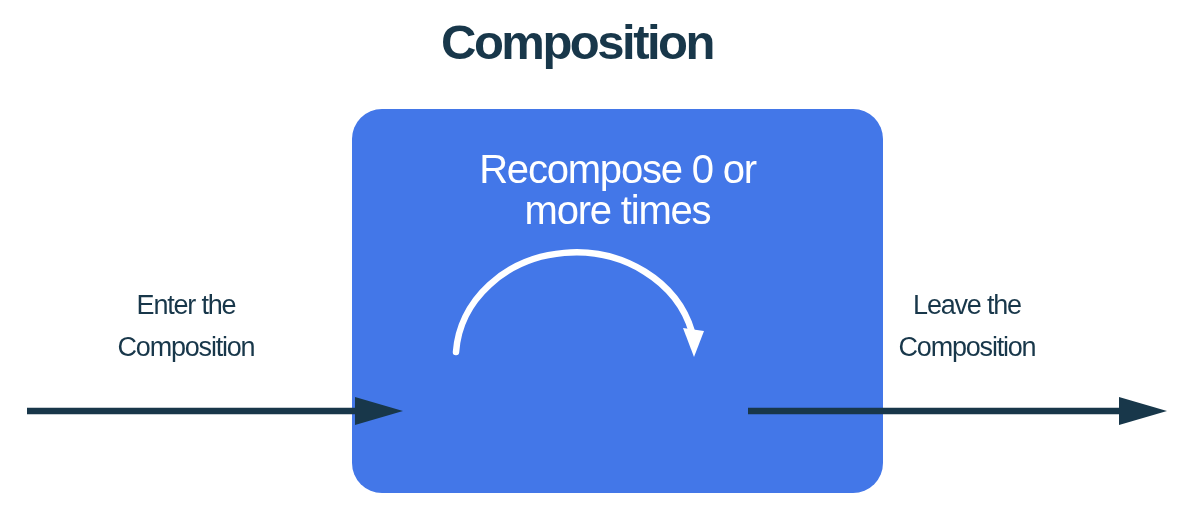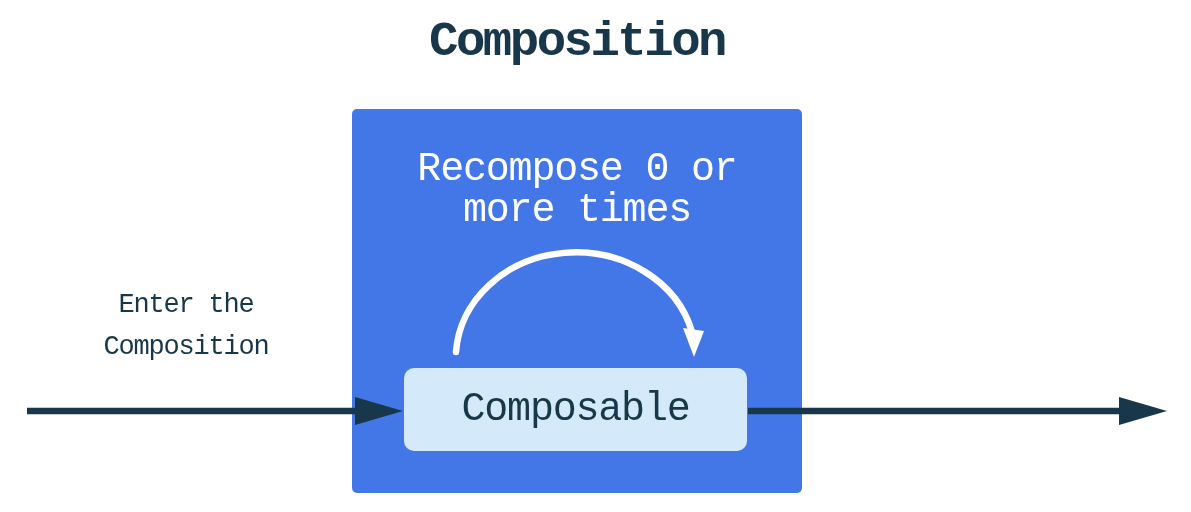--- a/index.html
+++ b/index.html
@@ -9,30 +9,30 @@
     --arc-white:#FFFFFF;
     --background:#FFFFFF;
   }
   *{margin:0;padding:0;box-sizing:border-box;}
   html,body{background:var(--background);}
   body{
     font-family:"Liberation Sans","DejaVu Sans",sans-serif;
     width:1191px;height:512px;overflow:hidden;
   }
   .stage{
-    position:relative;width:1191px;height:512px;background:var(--background);font-family:Liberation Mono, monospace;
+    position:relative;width:1191px;height:512px;background:var(--background);
   }
   .title{
     position:absolute;left:332px;top:14px;width:490px;
     text-align:center;color:var(--navy);
     font-size:49px;font-weight:bold;letter-spacing:-2.5px;line-height:56px;
   }
   .blue-box{
-    position:absolute;left:352px;top:109px;width:450px;height:384px;
-    background:var(--blue);border-radius:5px;padding-left:48px;
+    position:absolute;left:352px;top:109px;width:531px;height:384px;
+    background:var(--blue);border-radius:30px;padding-left:48px;
   }
   .recompose{
     position:absolute;left:0;right:0;top:40px;margin:0 auto;width:320px;
     text-align:center;color:#fff;
     font-size:40px;letter-spacing:-1.2px;line-height:41px;
   }
   .composable-box{
     position:absolute;left:404px;top:368px;width:343px;height:83px;
     background:var(--light-blue);border-radius:10px;
     display:flex;align-items:center;justify-content:center;
@@ -57,28 +57,26 @@
 </style>
 </head>
 <body>
 
 <div class="stage">
 
   <div class="title">Composition</div>
 
   <div class="side-label enter-label">Enter the Composition</div>
 
+  <div class="side-label leave-label">Leave the Composition</div>
 
   <div class="blue-box">
     <div class="recompose">Recompose 0 or more times</div>
   </div>
 
-  <div class="composable-box">
-    <span class="composable-label">Composable</span>
-  </div>
 
   <svg class="arrows-layer" viewBox="0 0 1191 512">
     <g>
       <line class="arrow-line" x1="27" y1="411" x2="360" y2="411"></line>
       <polygon class="arrow-head" points="355,397 355,425 403,411"></polygon>
     </g>
     <g>
       <line class="arrow-line" x1="748" y1="411" x2="1124" y2="411"></line>
       <polygon class="arrow-head" points="1119,397 1119,425 1167,411"></polygon>
     </g>

